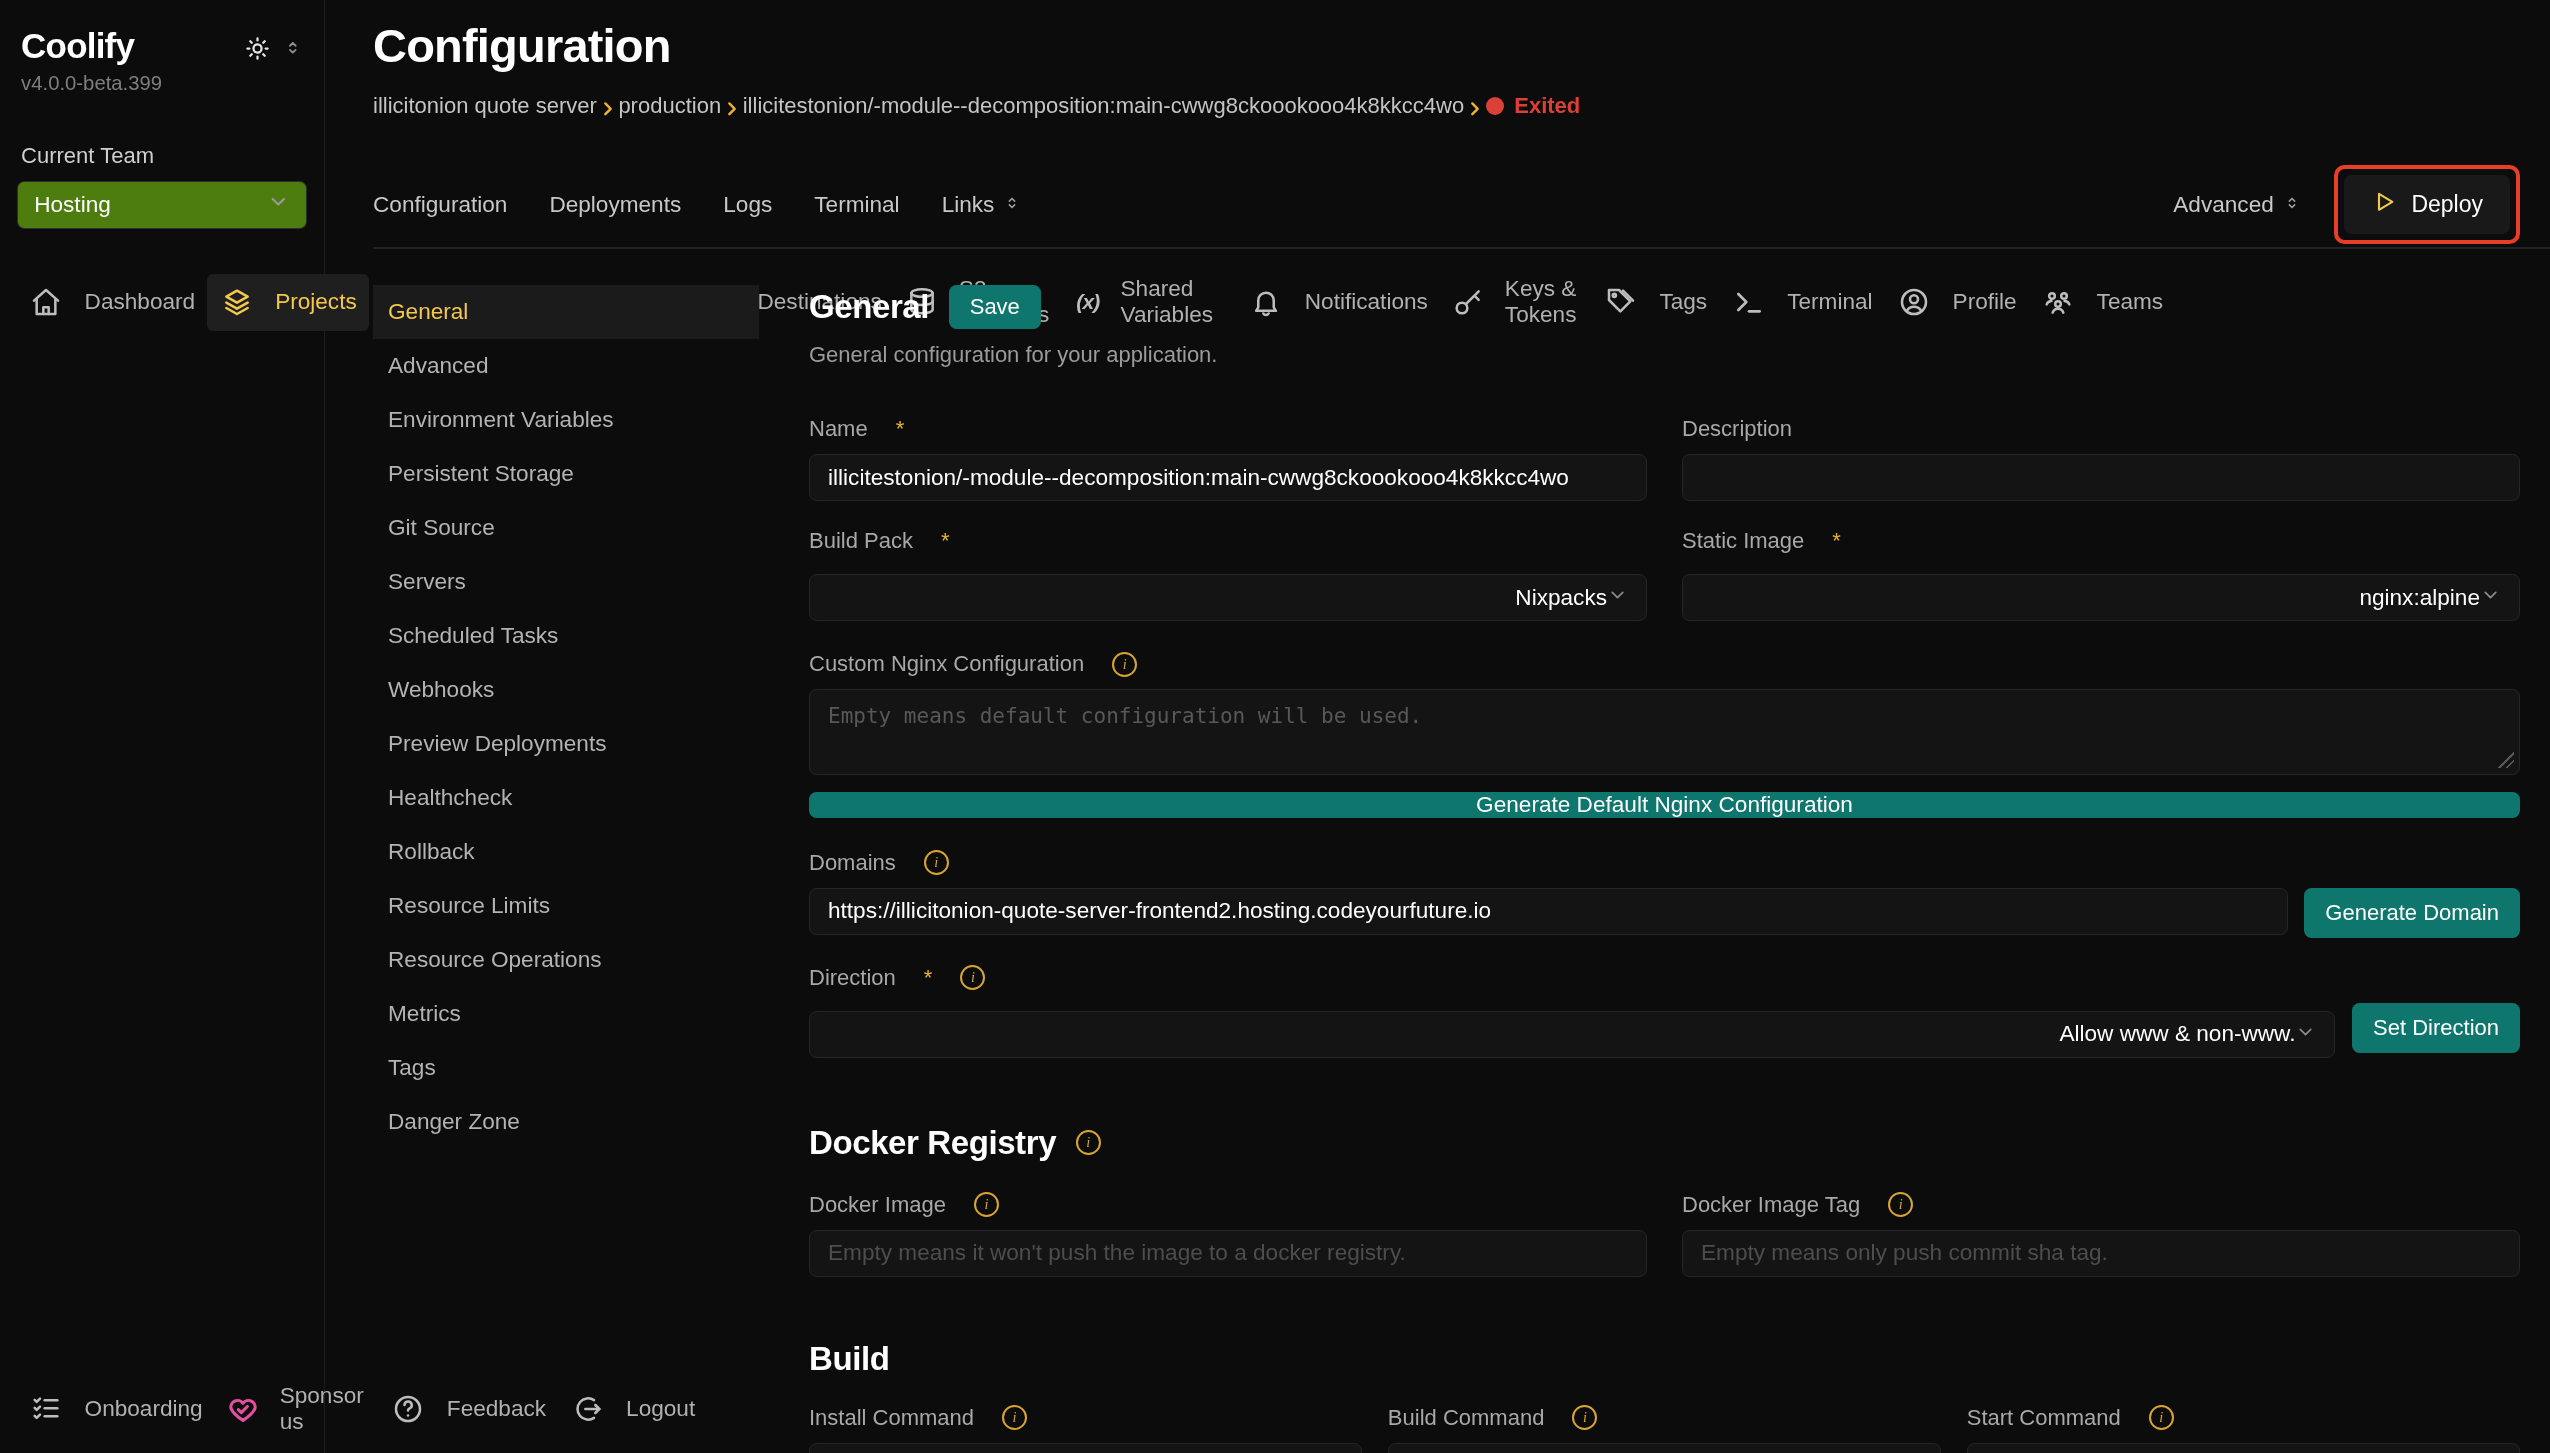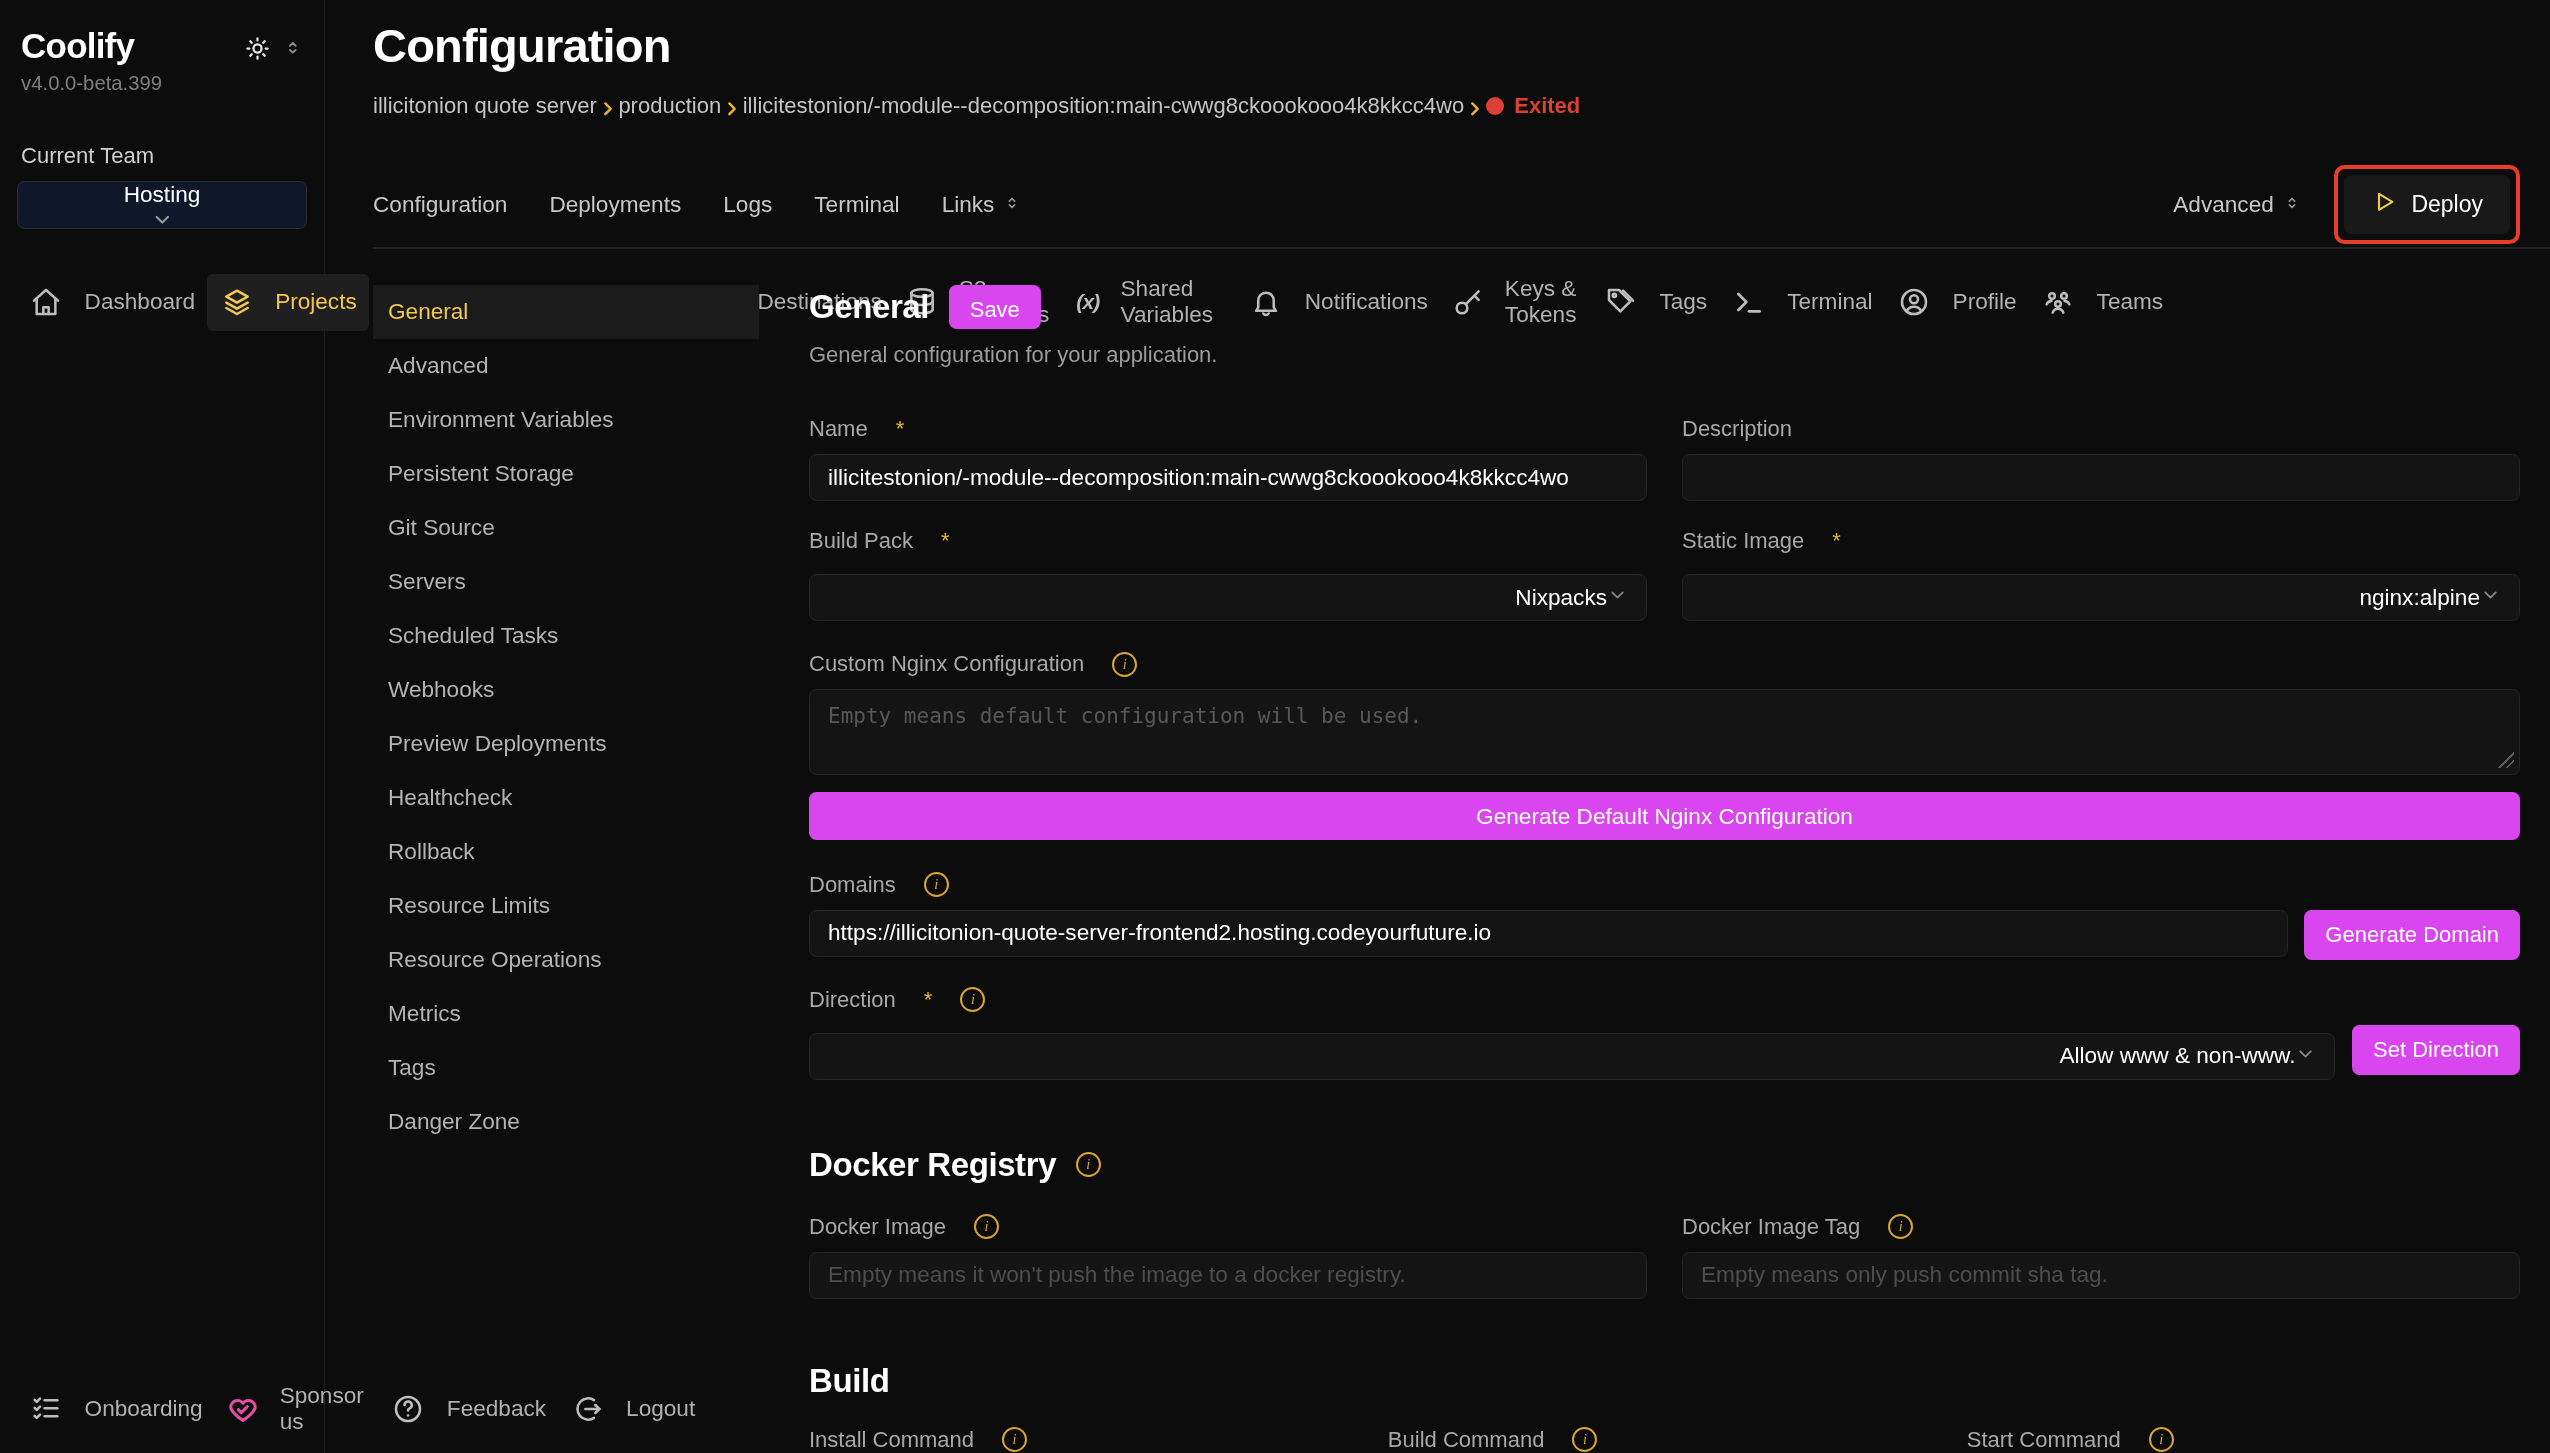--- a/index.html
+++ b/index.html
@@ -19,22 +19,22 @@
     display:flex; flex-direction:column;
   }
   .brand-row { display:flex; justify-content:space-between; align-items:flex-start; padding:4.5px 4.5px 0 4.5px; }
   .brand { font-size:35px; font-weight:bold; letter-spacing:-0.8px; }
   .brand-icons { display:flex; align-items:center; gap:12px; margin-top:9px; color:#e6e6e6; }
   .brand-icons svg { display:block; }
   .version { color:#7e7e7e; font-size:20.3px; margin:6px 0 0 4.5px; }
   .team-label { color:#cfcfcf; font-size:22px; margin:48px 0 0 4.5px; }
   .team-select {
     margin-top:12px; height:48px; border:1.5px solid #2d2d2d; border-radius:7.5px;
-    background:#0f172a; display:flex; align-items:center; justify-content:space-between;
-    padding:0 16.6px; cursor:pointer;flex-direction:column;
+    background:#4d7c0f; display:flex; align-items:center; justify-content:space-between;
+    padding:0 16.6px; cursor:pointer;
   }
   .team-select .chev { color:#9a9a9a; }
   .side-nav { margin-top:45px; display:flex; flex-direction:row; }
   .side-nav.bottom { margin-top:auto; margin-bottom:4.5px; }
   .nav-item {
     display:flex; align-items:center; gap:21px; height:57px;
     padding:0 12px; border-radius:6px; color:#b1b1b1; cursor:pointer;
   }
   .nav-item .icon { width:35px; display:flex; justify-content:center; align-items:center; color:#bdbdbd; }
   .nav-item.active { background:#1f1f1f; color:#f3c84b; }
@@ -68,22 +68,22 @@
 
   .content { display:flex; margin-top:36px; flex:1; min-height:0; }
   .subnav { flex:0 0 386px; width:386px; display:flex; flex-direction:column; }
   .subnav-item { height:54px; display:flex; align-items:center; padding:0 15px; color:#b3b3b3; cursor:pointer; }
   .subnav-item.active { background:#1b1b1b; color:#f3c84b; }
 
   .form { flex:1; min-width:0; margin-left:50px; display:flex; flex-direction:column; }
   .sec-head { display:flex; align-items:center; gap:19.6px; }
   .h2 { font-size:33px; font-weight:bold; letter-spacing:-0.4px; }
   .btn {
-    background:#d946ef; border:none; border-radius:7.5px; color:#fff;
-    font-family:inherit; font-size:22px; height:44px; padding:12px 21px; cursor:pointer;
+    background:#0f766e; border:none; border-radius:7.5px; color:#fff;
+    font-family:inherit; font-size:22px; height:44px; padding:0 21px; cursor:pointer;
   }
   .sec-desc { color:#9b9b9b; margin-top:13.6px; font-size:22px; }
 
   .grid2 { display:grid; grid-template-columns:1fr 1fr; column-gap:35px; }
   .grid3 { display:grid; grid-template-columns:1fr 1fr 1fr; column-gap:25.6px; }
   .lbl { display:flex; align-items:center; gap:28px; color:#a8a8a8; font-size:22px; }
   .req { color:#ecb42d; }
   .info-icon {
     width:25px; height:25px; border:2.3px solid #d8a531; color:#d8a531; border-radius:50%;
     display:inline-flex; align-items:center; justify-content:center;

